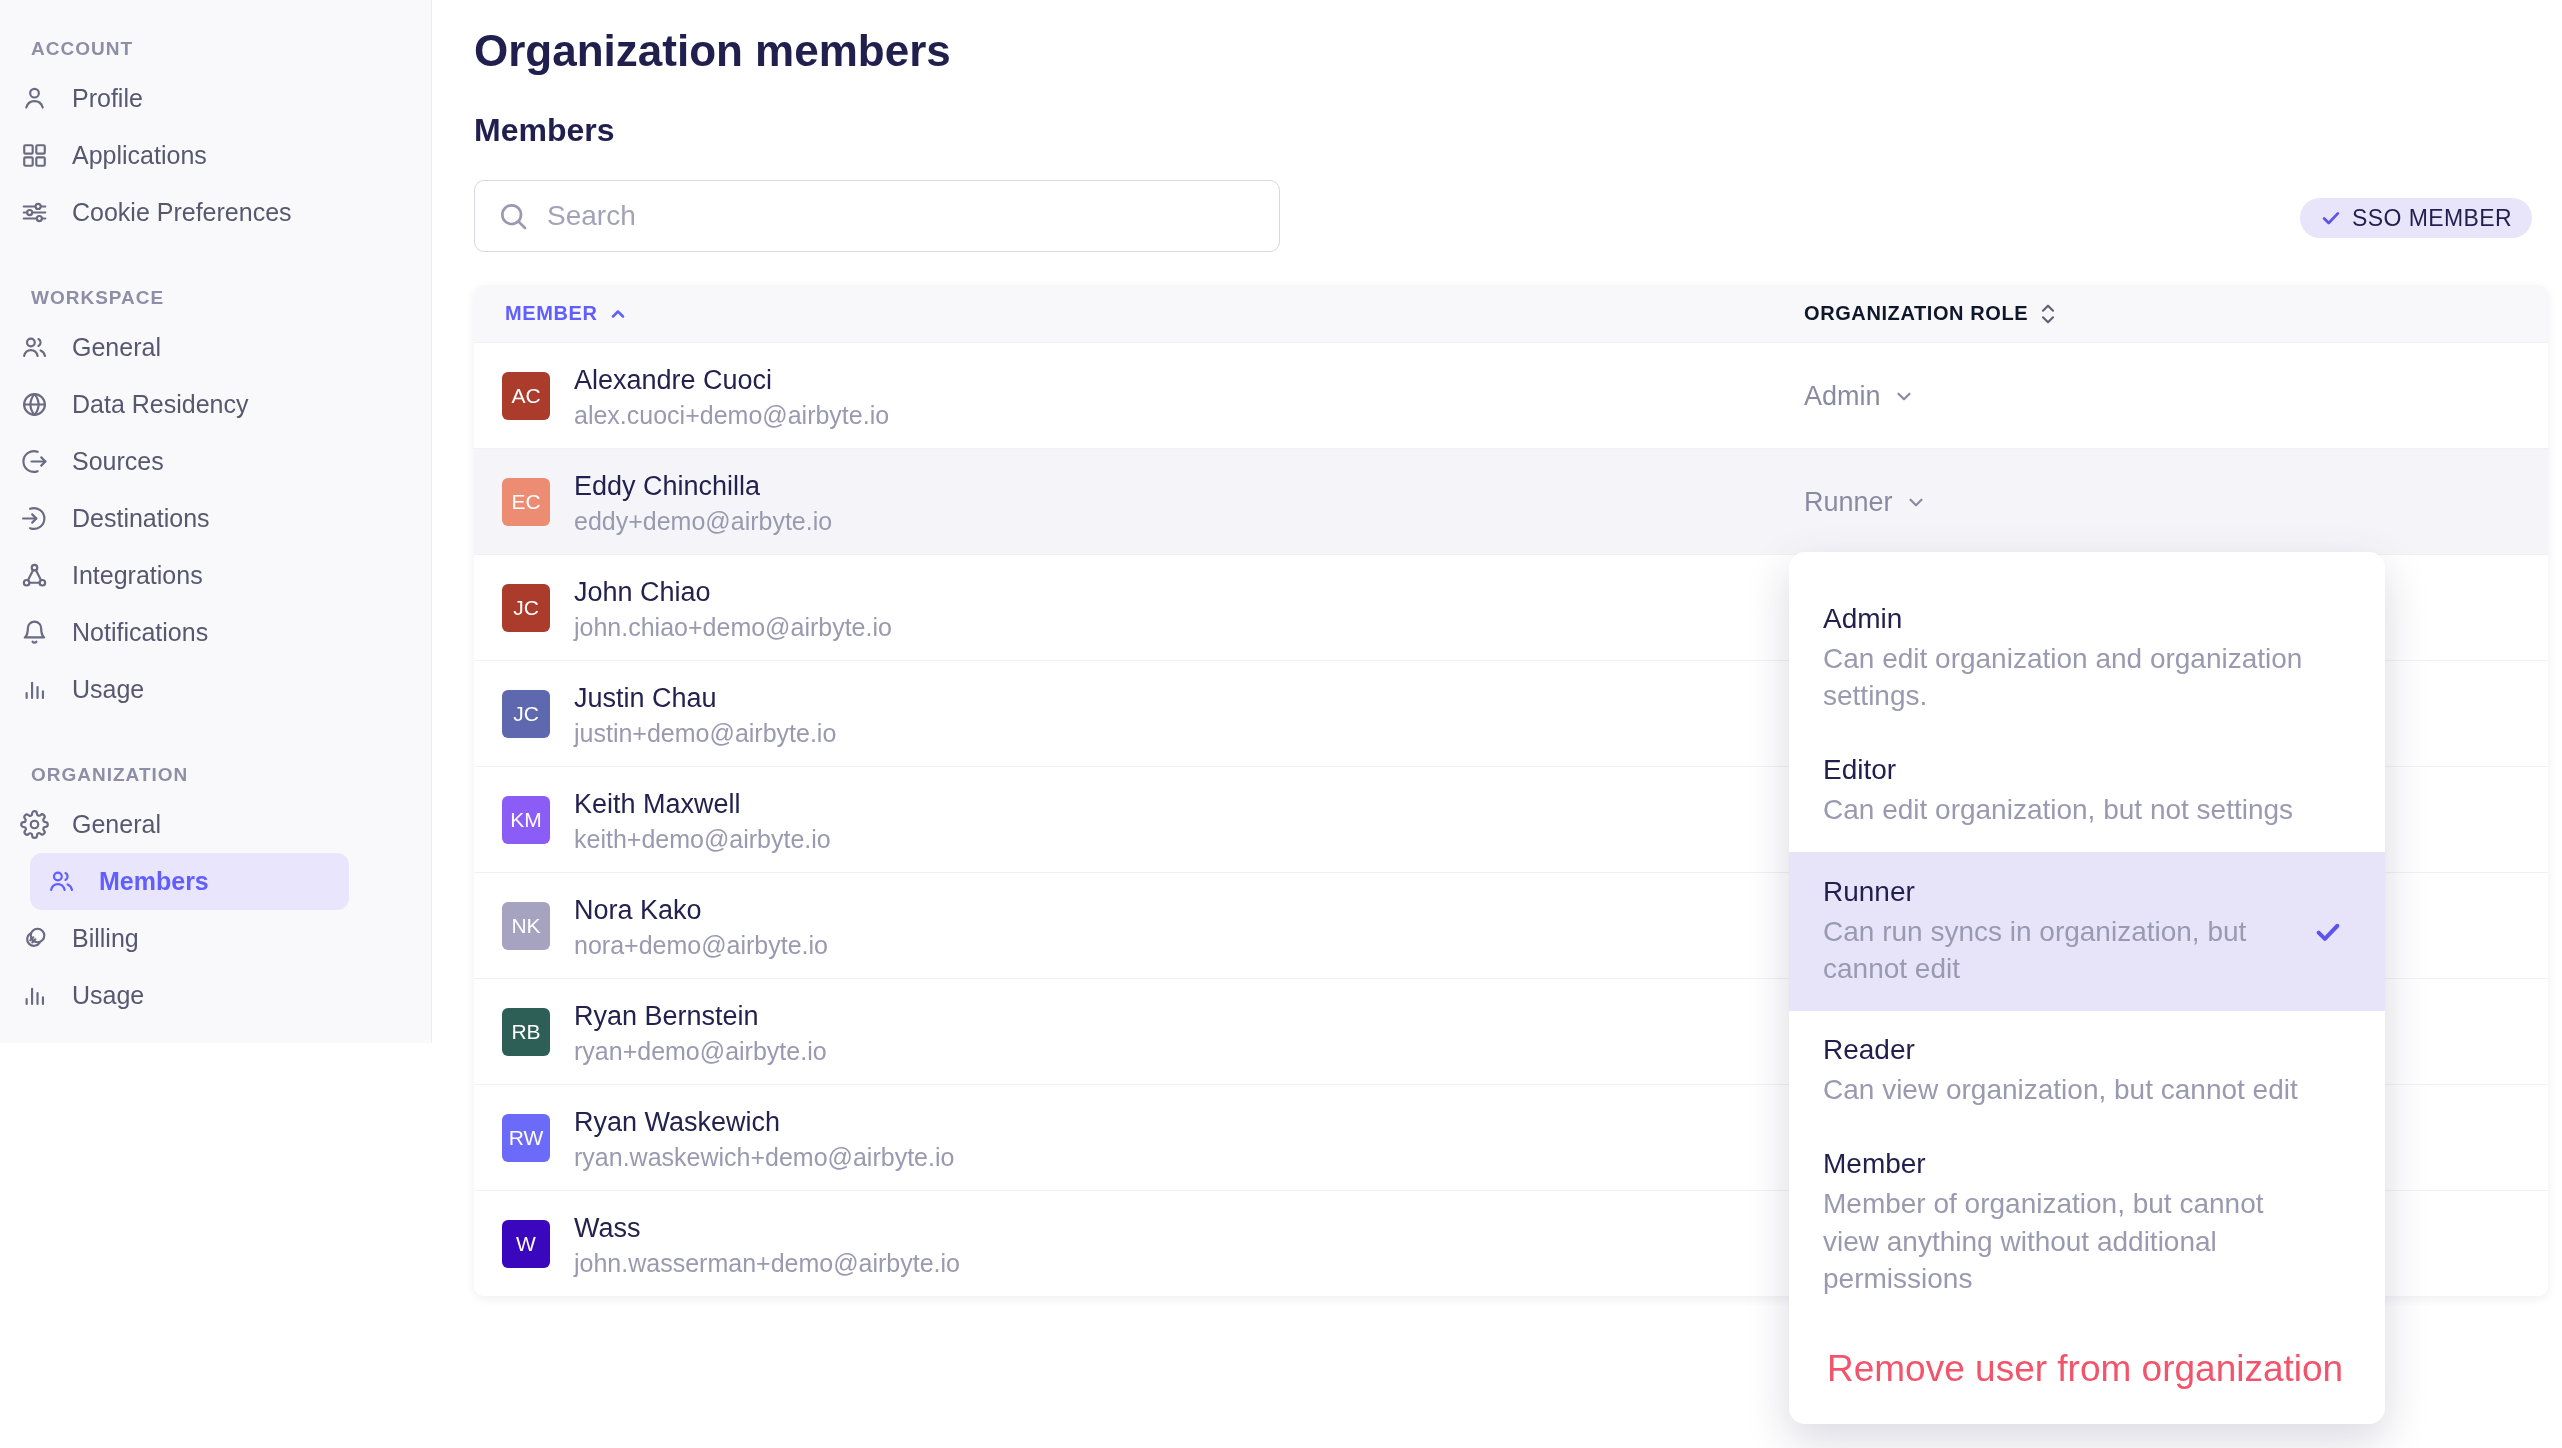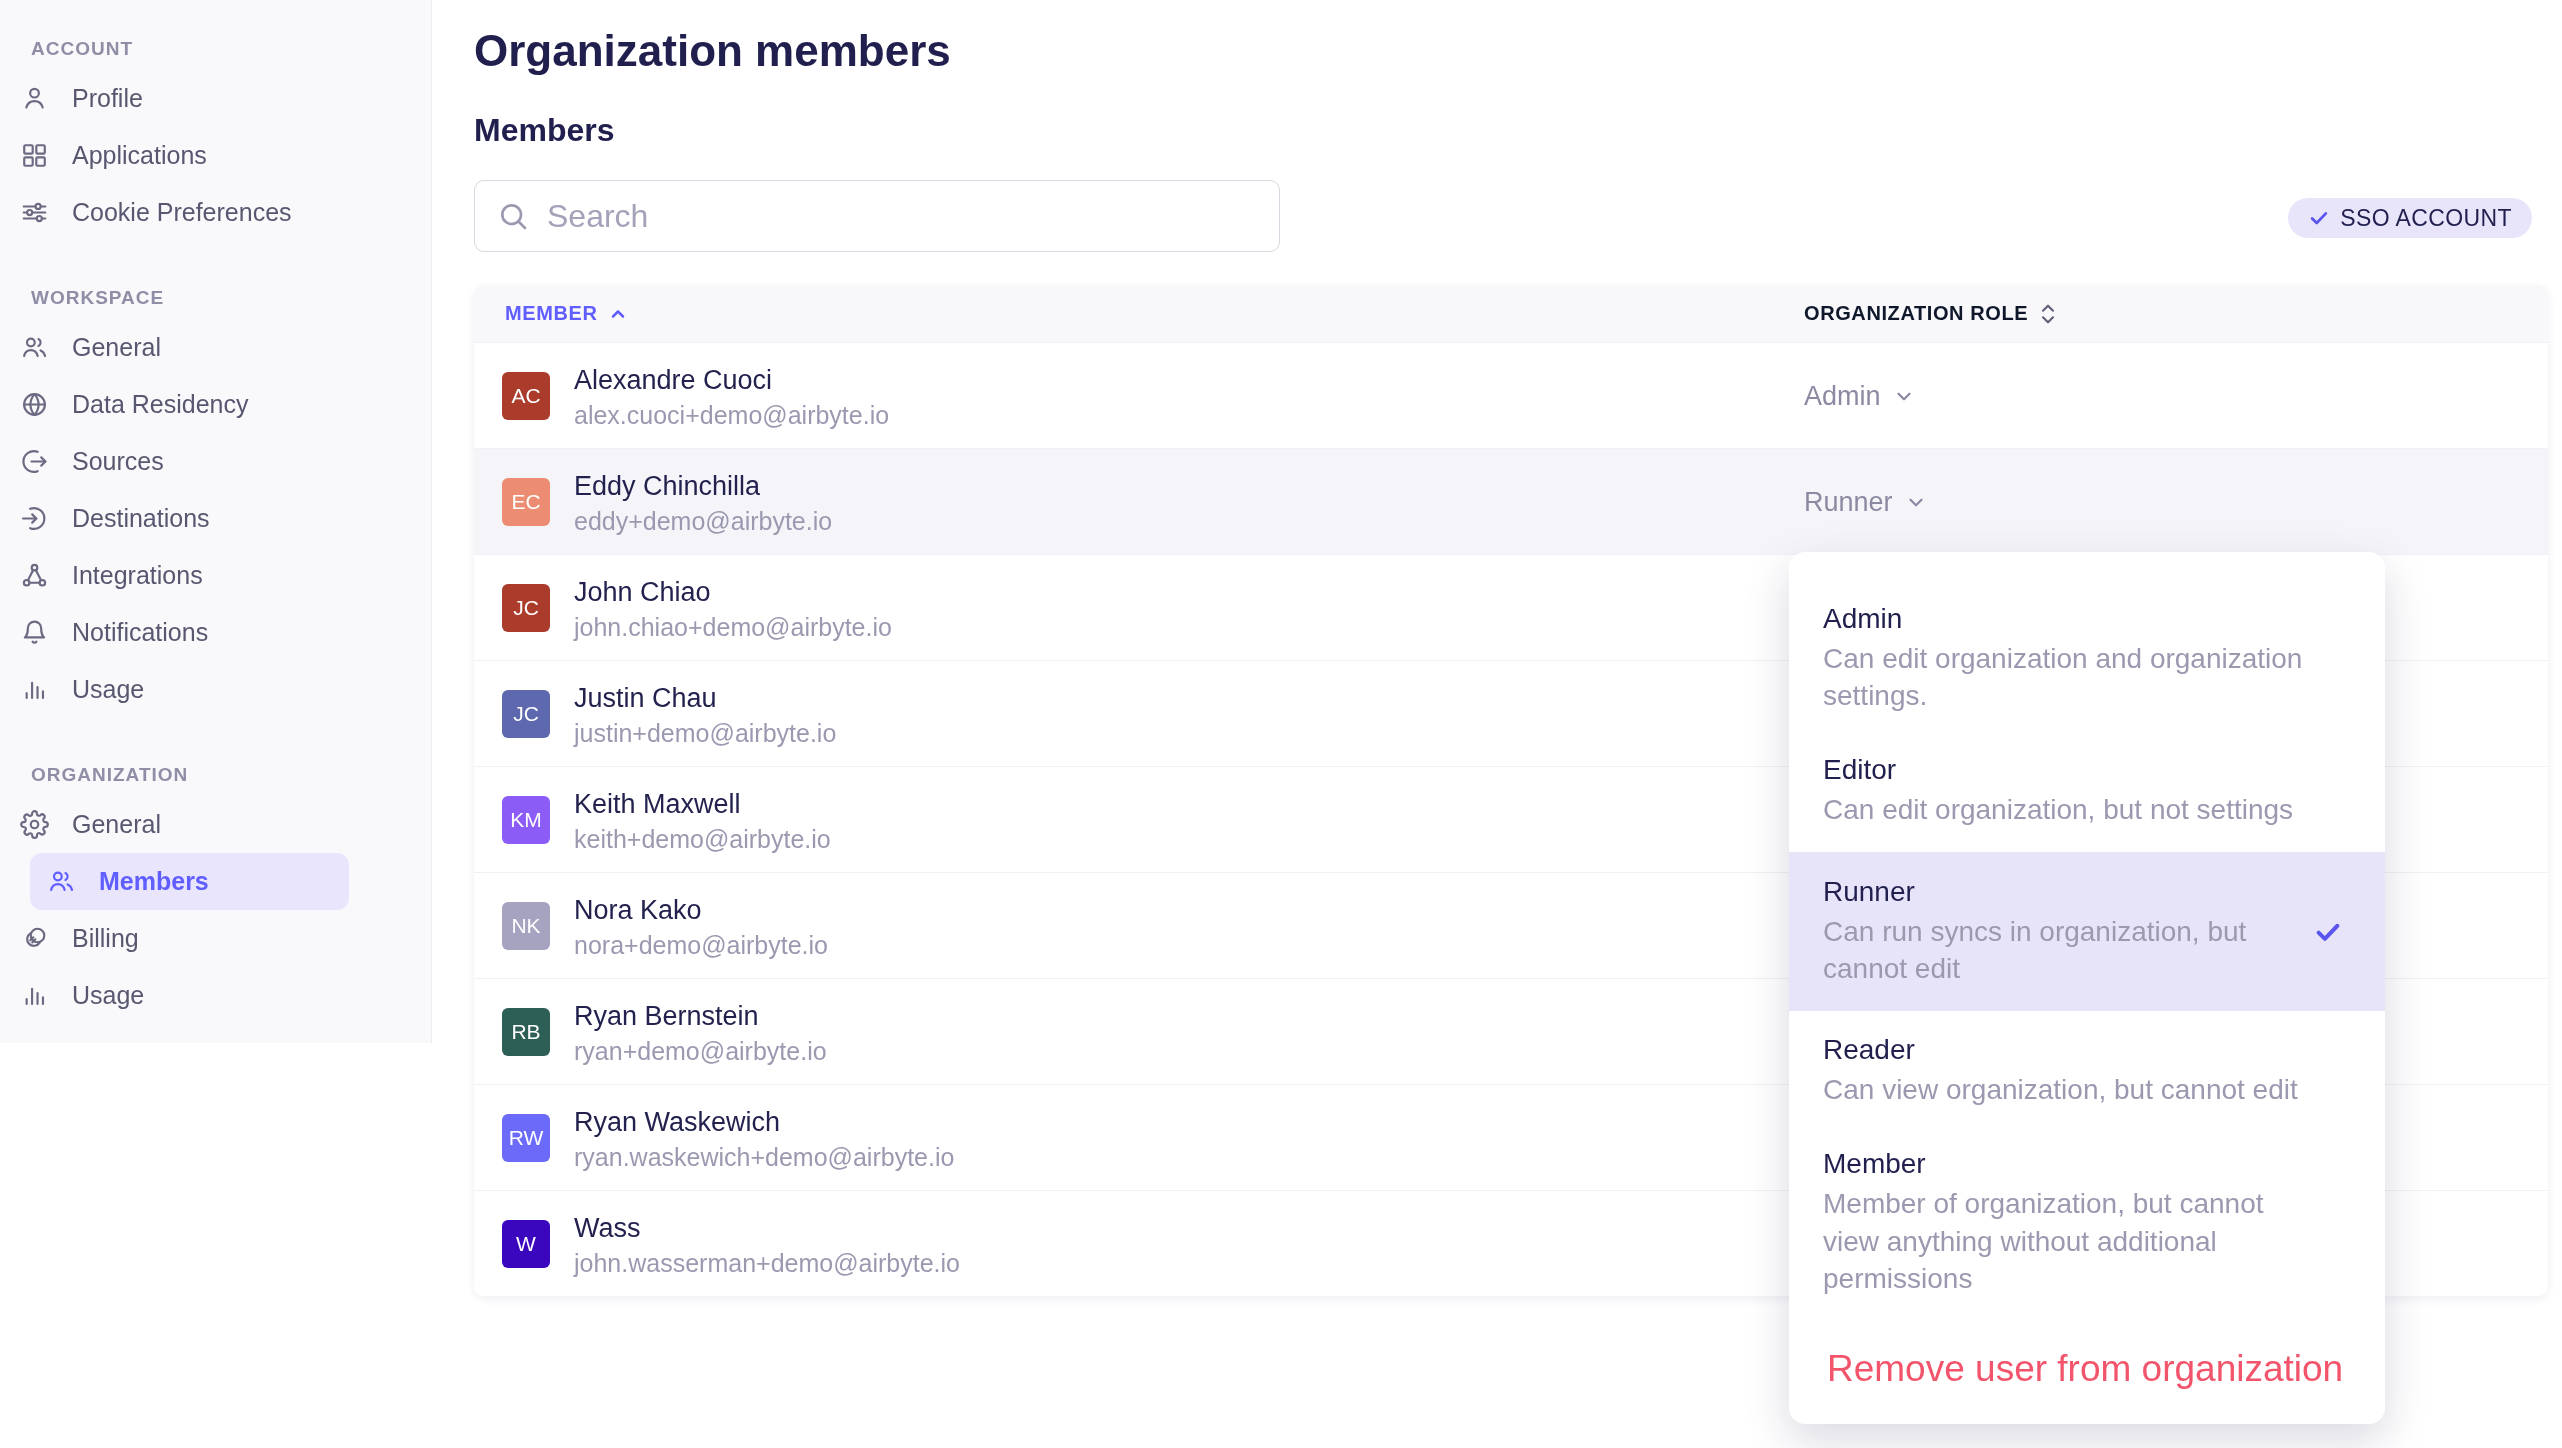--- a/index.html
+++ b/index.html
@@ -27,21 +27,21 @@
   .main { position:absolute; left:432px; top:0; right:0; bottom:0; background:#ffffff; }
   .page-title { position:absolute; left:42px; top:26px; font-size:44px; font-weight:700;
                 color:#201f4e; }
   .members-heading { position:absolute; left:42px; top:112px; font-size:32px; font-weight:700;
                      color:#201f4e; }
   .search-box { position:absolute; left:42px; top:180px; width:806px; height:72px;
                 border:1px solid #d8d8e2; border-radius:10px; background:#fff;
                 display:flex; align-items:center; padding:0 22px; }
   .search-box svg { width:32px; height:32px; stroke:#9a99b0; fill:none; stroke-width:2;
                     stroke-linecap:round; margin-right:18px; flex:0 0 auto; }
-  .search-box input { border:none; outline:none; flex:1; font-size:32px;
+  .search-box input { border:none; outline:none; flex:1; font-size:28px;
                       font-family:"Liberation Sans",sans-serif; color:#201f4e; background:transparent; }
   .search-box input::placeholder { color:#a3a2b8; }
 
   .sso-badge { position:absolute; right:30px; top:198px; height:40px; border-radius:20px;
                background:#e8e5fb; display:flex; align-items:center; padding:0 20px;
                font-size:23px; font-weight:500; color:#201f4e; letter-spacing:0.4px; }
   .sso-badge svg { width:22px; height:22px; stroke:#5b55ee; fill:none; stroke-width:3;
                    stroke-linecap:round; stroke-linejoin:round; margin-right:10px; }
 
   
@@ -247,21 +247,21 @@
           <circle cx="11" cy="11" r="7"></circle>
           <path d="M16.5 16.5 21 21"></path>
         </svg>
       <input type="text" placeholder="Search" style="">
     </div>
 
     <div class="sso-badge">
       <svg viewBox="0 0 24 24">
           <polyline points="4.5 12.5 9.5 17.5 19.5 7"></polyline>
         </svg>
-      <span>SSO ACCOUNT</span>
+      <span>SSO MEMBER</span>
     </div>
 
     <div class="members-table">
       <div class="thead">
         <div class="th-member">
           <span>MEMBER</span>
           <svg viewBox="0 0 24 24">
               <polyline points="6 15 12 9 18 15"></polyline>
             </svg>
         </div>

